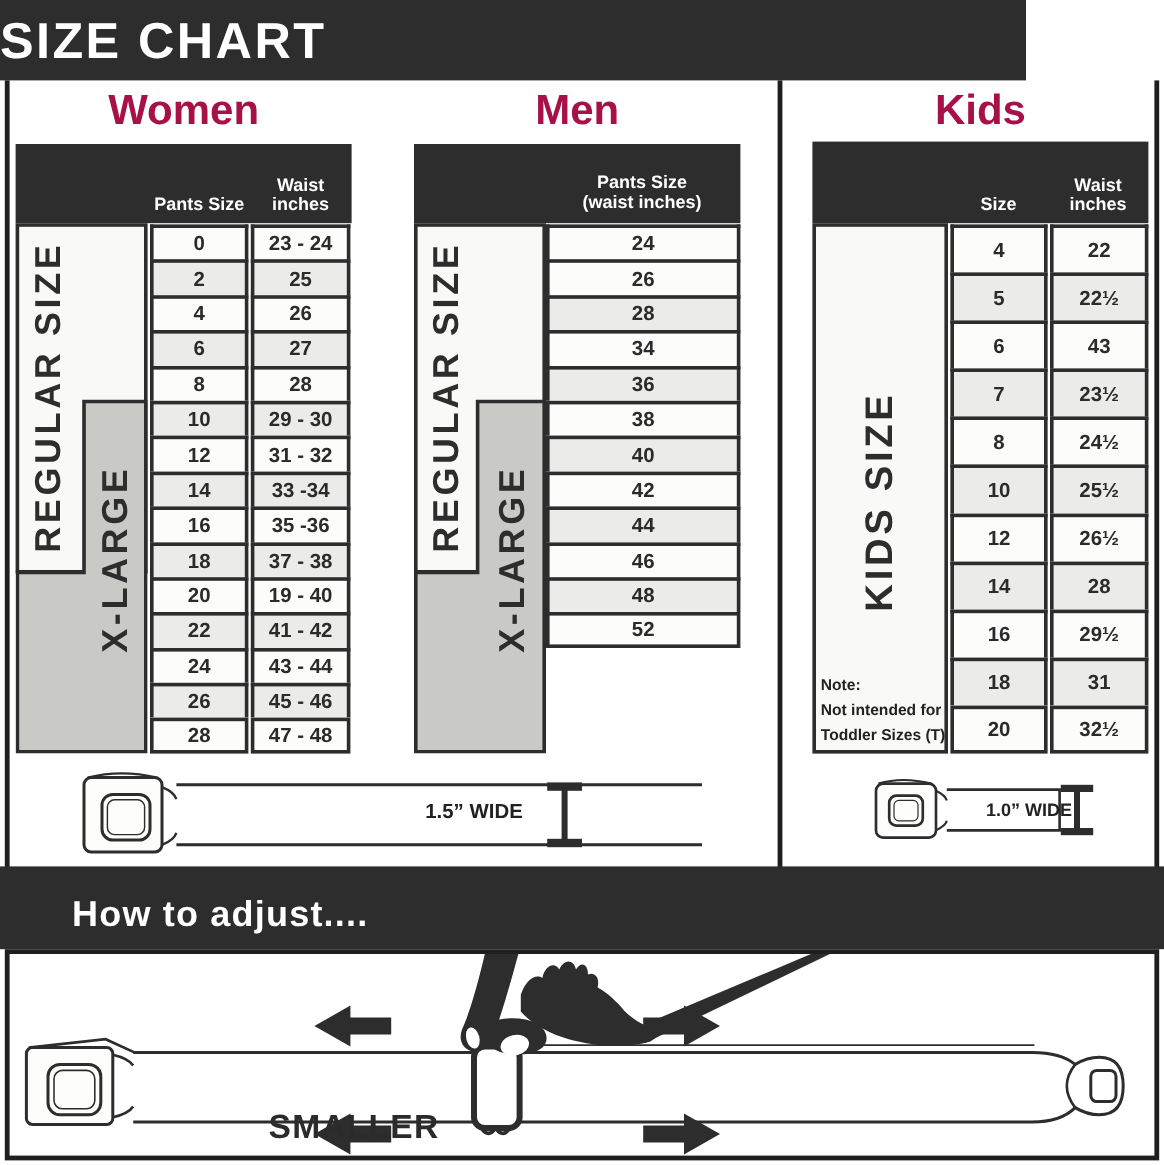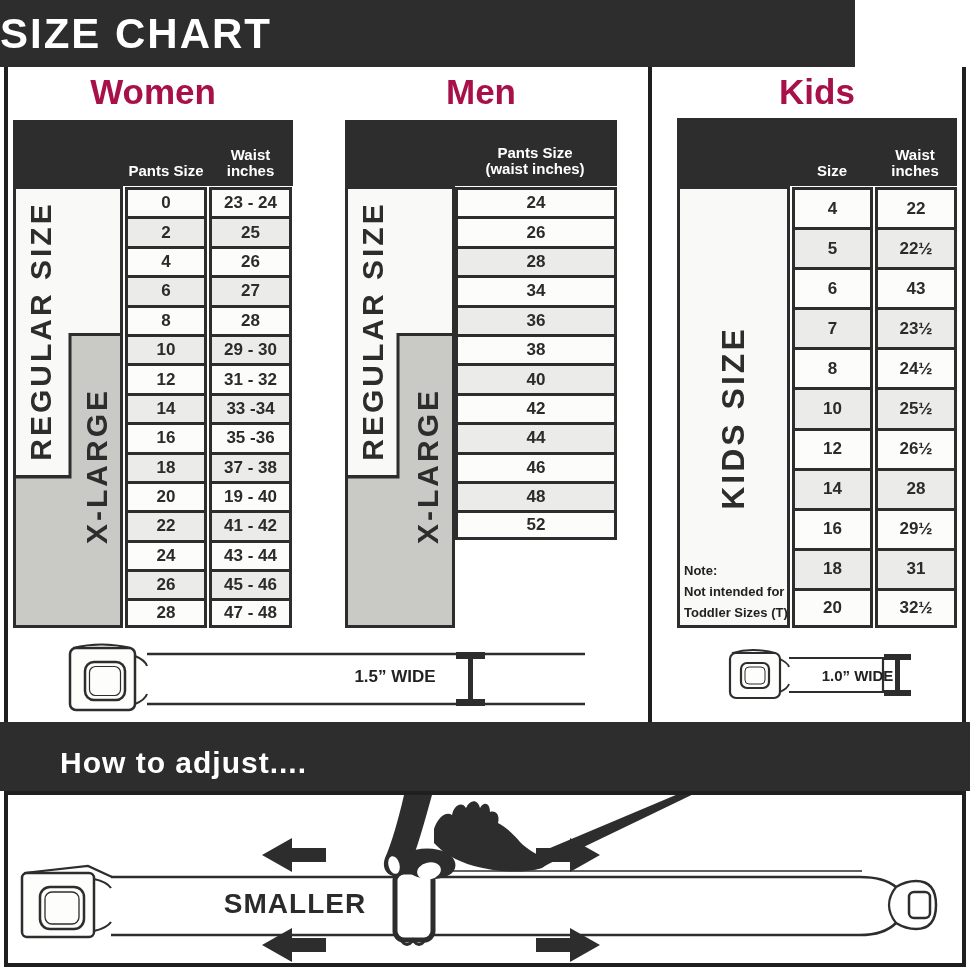--- a/index.html
+++ b/index.html
@@ -80,21 +80,21 @@
   .belt-width-label{position:absolute;text-align:center;font-weight:bold;color:#222;}
   #adult-belt-label{left:345px;top:666px;width:100px;font-size:17px;line-height:22px;}
   #kids-belt-label{left:810px;top:666px;width:95px;font-size:15px;line-height:20px;}
   
   #adjust-bar{position:absolute;left:0;top:722px;width:970px;height:69px;background:var(--dark);}
   #adjust-heading{position:absolute;left:28px;top:24px;color:#fff;font-size:30px;font-weight:bold;letter-spacing:1px;margin-left:32px;}
   #adjust-panel{position:absolute;left:4px;top:791px;width:962px;height:176px;border:4px solid var(--frame);
                 box-sizing:border-box;background:#fff;}
   #adjust-svg{position:absolute;left:0;top:0;}
   .adjust-label{position:absolute;text-align:center;font-size:28px;font-weight:bold;color:#2b2b2b;
-                letter-spacing:1px;line-height:30px;}
+                letter-spacing:1px;line-height:30px;margin-top:35px;}
   #smaller-label{left:210px;top:889px;width:170px;}
   #larger-label{left:442px;top:889px;width:156px;}
   
   .ln{fill:none;stroke:var(--dark);}
   .fillw{fill:#fdfdfc;stroke:var(--dark);}
   .filld{fill:var(--dark);stroke:none;}
 </style>
 </head>
 <body>
 

